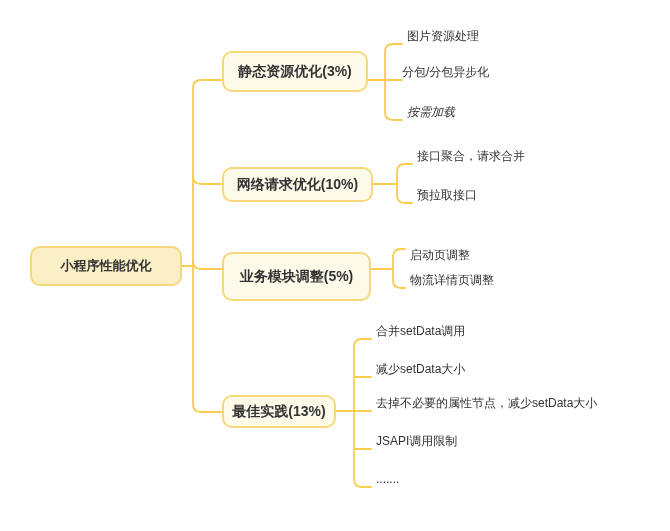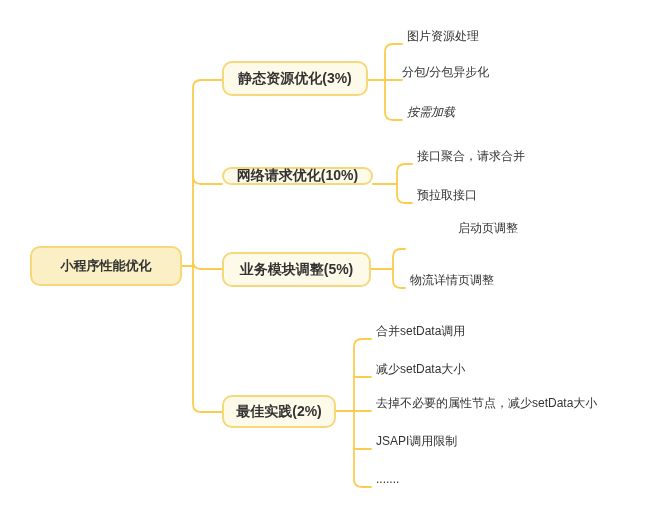--- a/index.html
+++ b/index.html
@@ -37,37 +37,37 @@
   }
   .node.root{
     left:30px;top:246px;width:152px;height:40px;
     background:var(--root-fill);
     font-size:13px;font-weight:700;
   }
   .node.branch{
     background:var(--branch-fill);
     font-size:14px;font-weight:600;
   }
-  .b1{left:222px;top:61px;width:146px;height:35px;align-items:center;}
-  .b2{left:222px;top:167px;width:151px;height:18px;}
-  .b3{left:222px;top:252px;width:149px;height:35px;}
+  .b1{left:222px;top:51px;width:146px;height:41px;align-items:center;}
+  .b2{left:222px;top:167px;width:151px;height:35px;}
+  .b3{left:222px;top:252px;width:149px;height:49px;}
   .b4{left:222px;top:395px;width:114px;height:33px;}
   .leaf{
     position:absolute;
     font-size:12px;line-height:16px;
     color:var(--text-color);
     white-space:nowrap;
     cursor:default;
   }
   .l1-1{left:407px;top:28px;}
   .l1-2{left:402px;top:64px;}
   .l1-3{left:407px;top:104px;font-style:italic;}
   .l2-1{left:417px;top:148px;}
   .l2-2{left:417px;top:187px;}
-  .l3-1{left:410px;top:220px;margin-left:48px;}
+  .l3-1{left:410px;top:247px;}
   .l3-2{left:410px;top:272px;}
   .l4-1{left:376px;top:323px;}
   .l4-2{left:376px;top:361px;}
   .l4-3{left:376px;top:395px;}
   .l4-4{left:376px;top:433px;}
   .l4-5{left:376px;top:471px;}
 </style>
 </head>
 <body>
 
@@ -105,21 +105,21 @@
   <div class="node branch b1">
     <span>静态资源优化(3%)</span>
   </div>
   <div class="node branch b2">
     <span>网络请求优化(10%)</span>
   </div>
   <div class="node branch b3">
     <span>业务模块调整(5%)</span>
   </div>
   <div class="node branch b4">
-    <span>最佳实践(2%)</span>
+    <span>最佳实践(13%)</span>
   </div>
 
   <div class="leaf l1-1">图片资源处理</div>
   <div class="leaf l1-2">分包/分包异步化</div>
   <div class="leaf l1-3">按需加载</div>
 
   <div class="leaf l2-1">接口聚合，请求合并</div>
   <div class="leaf l2-2">预拉取接口</div>
 
   <div class="leaf l3-1">启动页调整</div>

